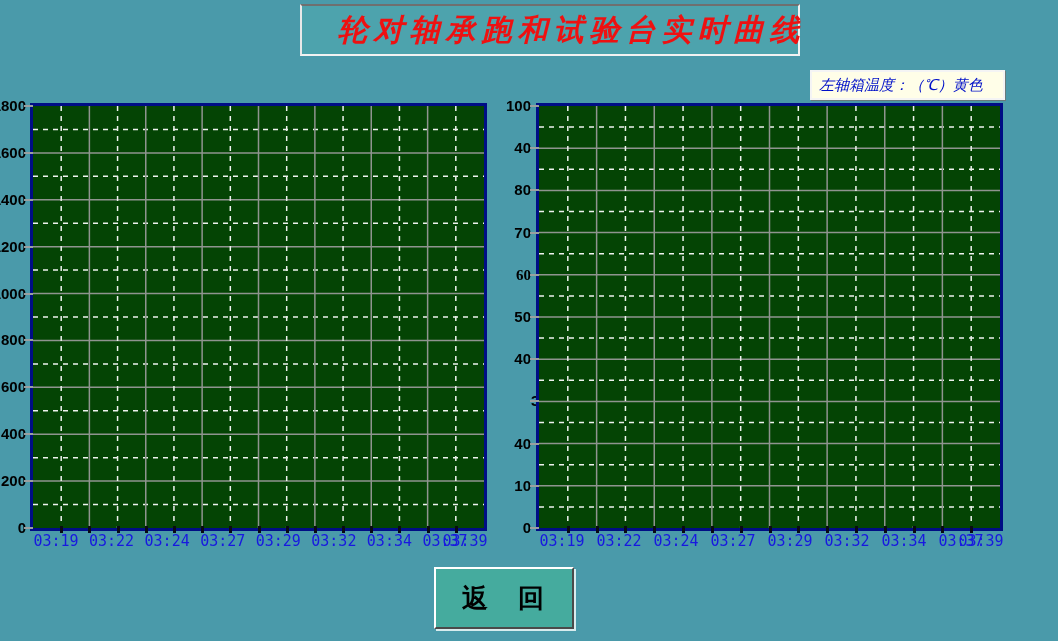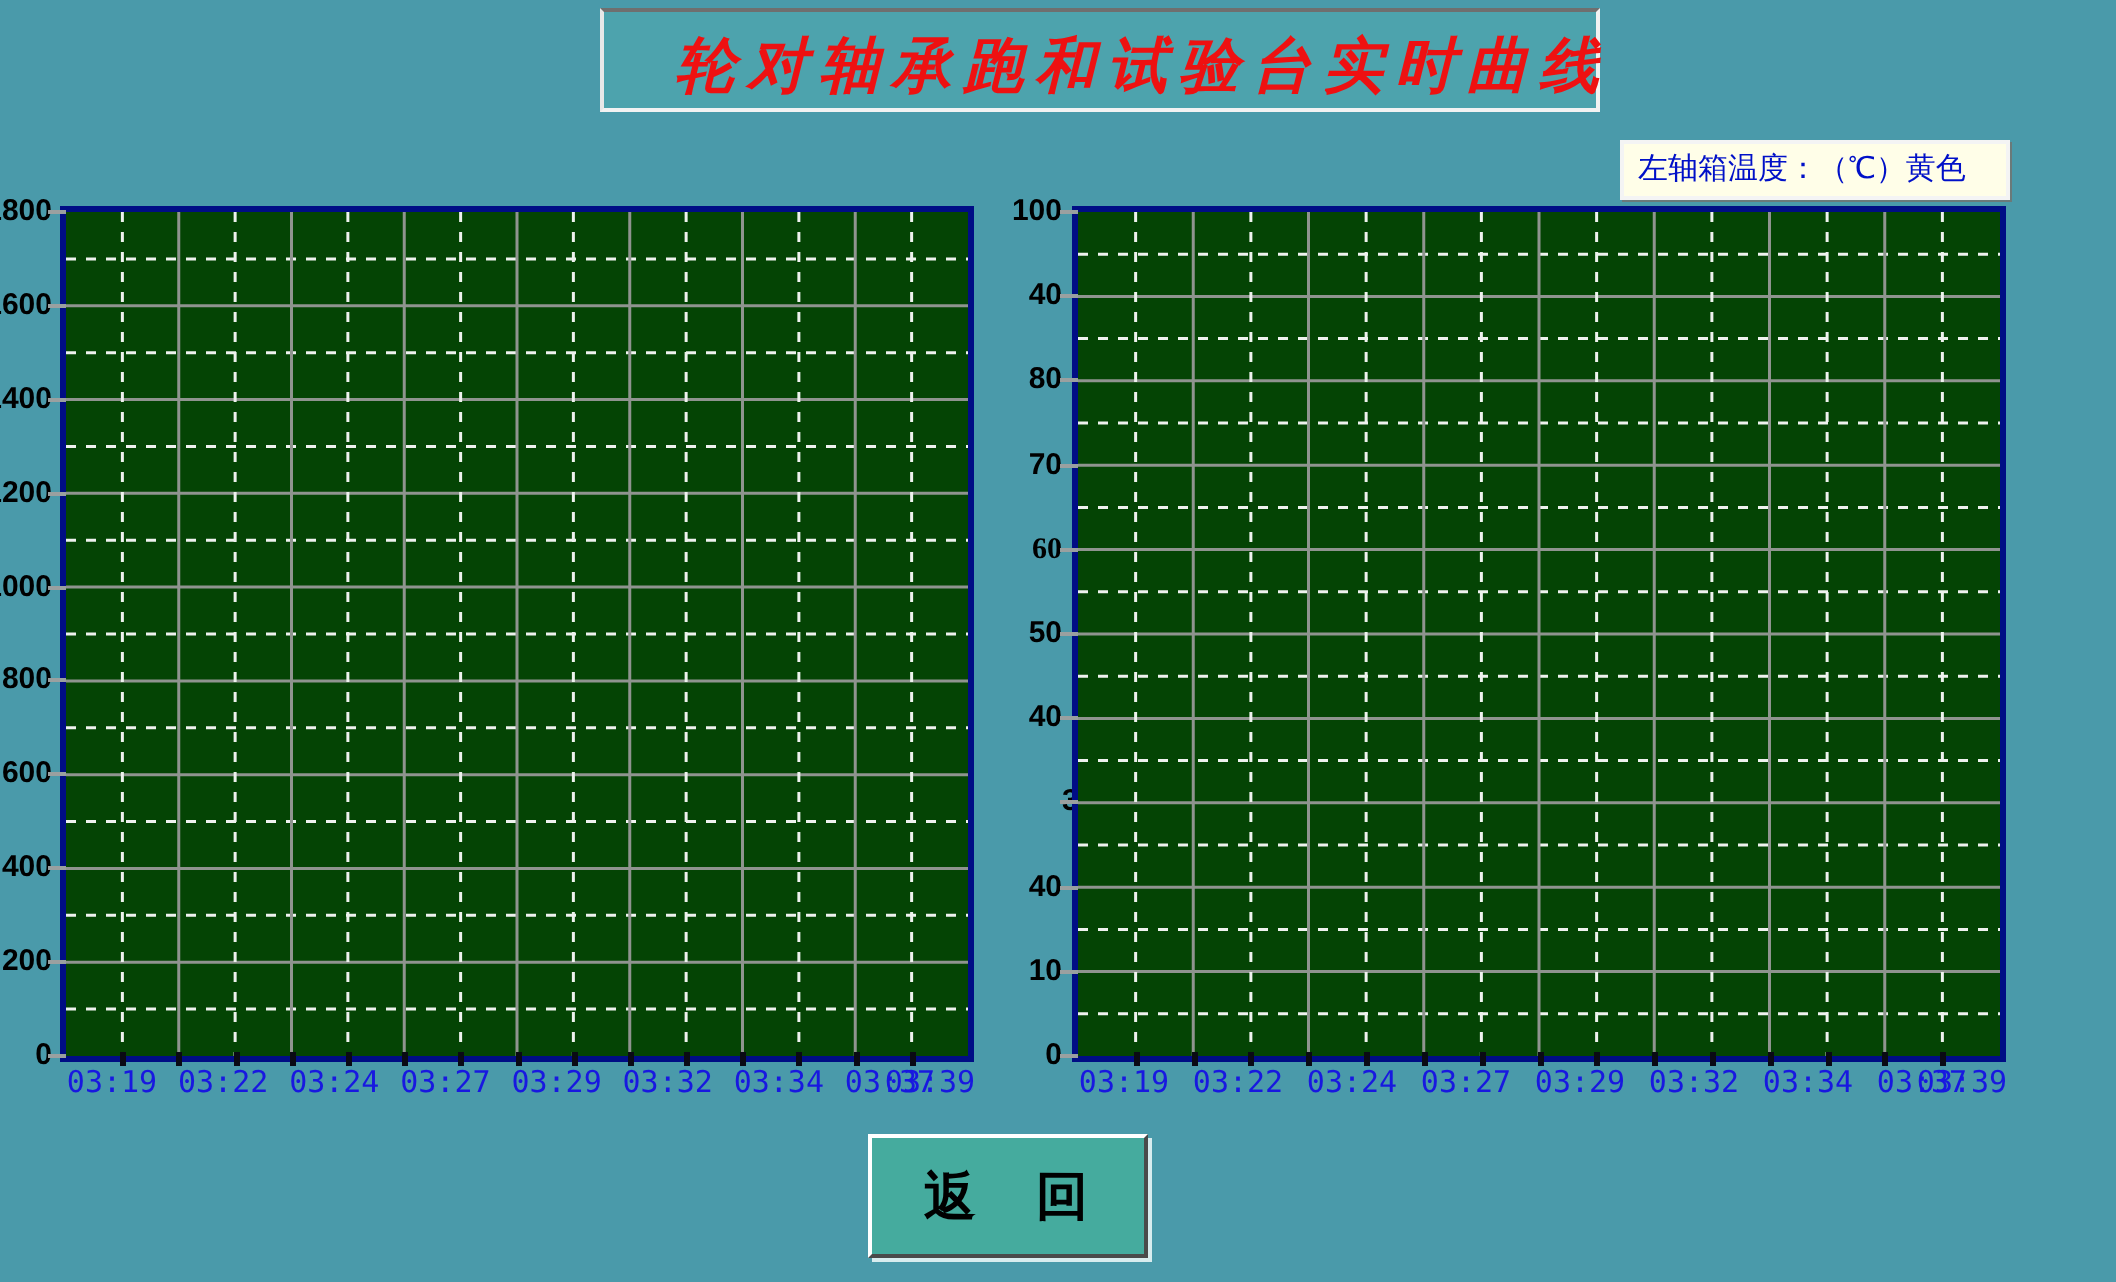--- a/index.html
+++ b/index.html
@@ -8,42 +8,42 @@
     position:relative;
     background:#4a9aaa;
     font-family:"Liberation Sans", sans-serif;
     overflow:hidden;
   }
   .title-panel {
     position:absolute; left:300px; top:4px; width:500px; height:52px;
     background:#4da3ad;
     border:2px solid;
     border-color:#6f6f6f #f2f2f2 #f2f2f2 #e8e8e8;
-    display:flex; align-items:flex-end; justify-content:center;padding-left:43px;
+    display:flex; align-items:center; justify-content:center;padding-left:43px;
   }
   .title-text {
     font-family:"Liberation Serif", serif;
     font-weight:bold; font-style:italic;
     font-size:30px; letter-spacing:6px;
     color:#ee1111; white-space:nowrap;
   }
   .chart-group { position:absolute; top:70px; }
   #group-speed { left:0; width:500px; height:500px; }
   #group-temp  { left:505px; width:553px; height:500px; }
   .header-box {
     position:absolute; top:0; height:30px;
     background:#fffee8;
     border:2px solid #f4f4f4;
     box-shadow:1px 1px 0 #6a7a7a;
     color:#0010c8; font-size:15px; line-height:25px;
     padding-left:7px; white-space:nowrap; overflow:hidden;
   }
   #group-speed .header-box { left:33px; width:209px; }
   #group-temp .header-red  { left:31px; width:195px; }
-  #group-temp .header-yel  { left:305px; width:195px; }
+  #group-temp .header-yel  { left:305px; width:195px;font-style:italic; }
   .plot {
     position:absolute; top:33px;
     background:#044404;
     border:3px solid #000d85;
   }
   #group-speed .plot { left:30px; width:457px; height:428px; }
   #group-temp  .plot { left:31px; width:467px; height:428px; }
   .ylabels { position:absolute; top:33px; left:-18px; width:46px; height:428px; }
   .ylabel {
     position:absolute; right:2px; width:44px;

